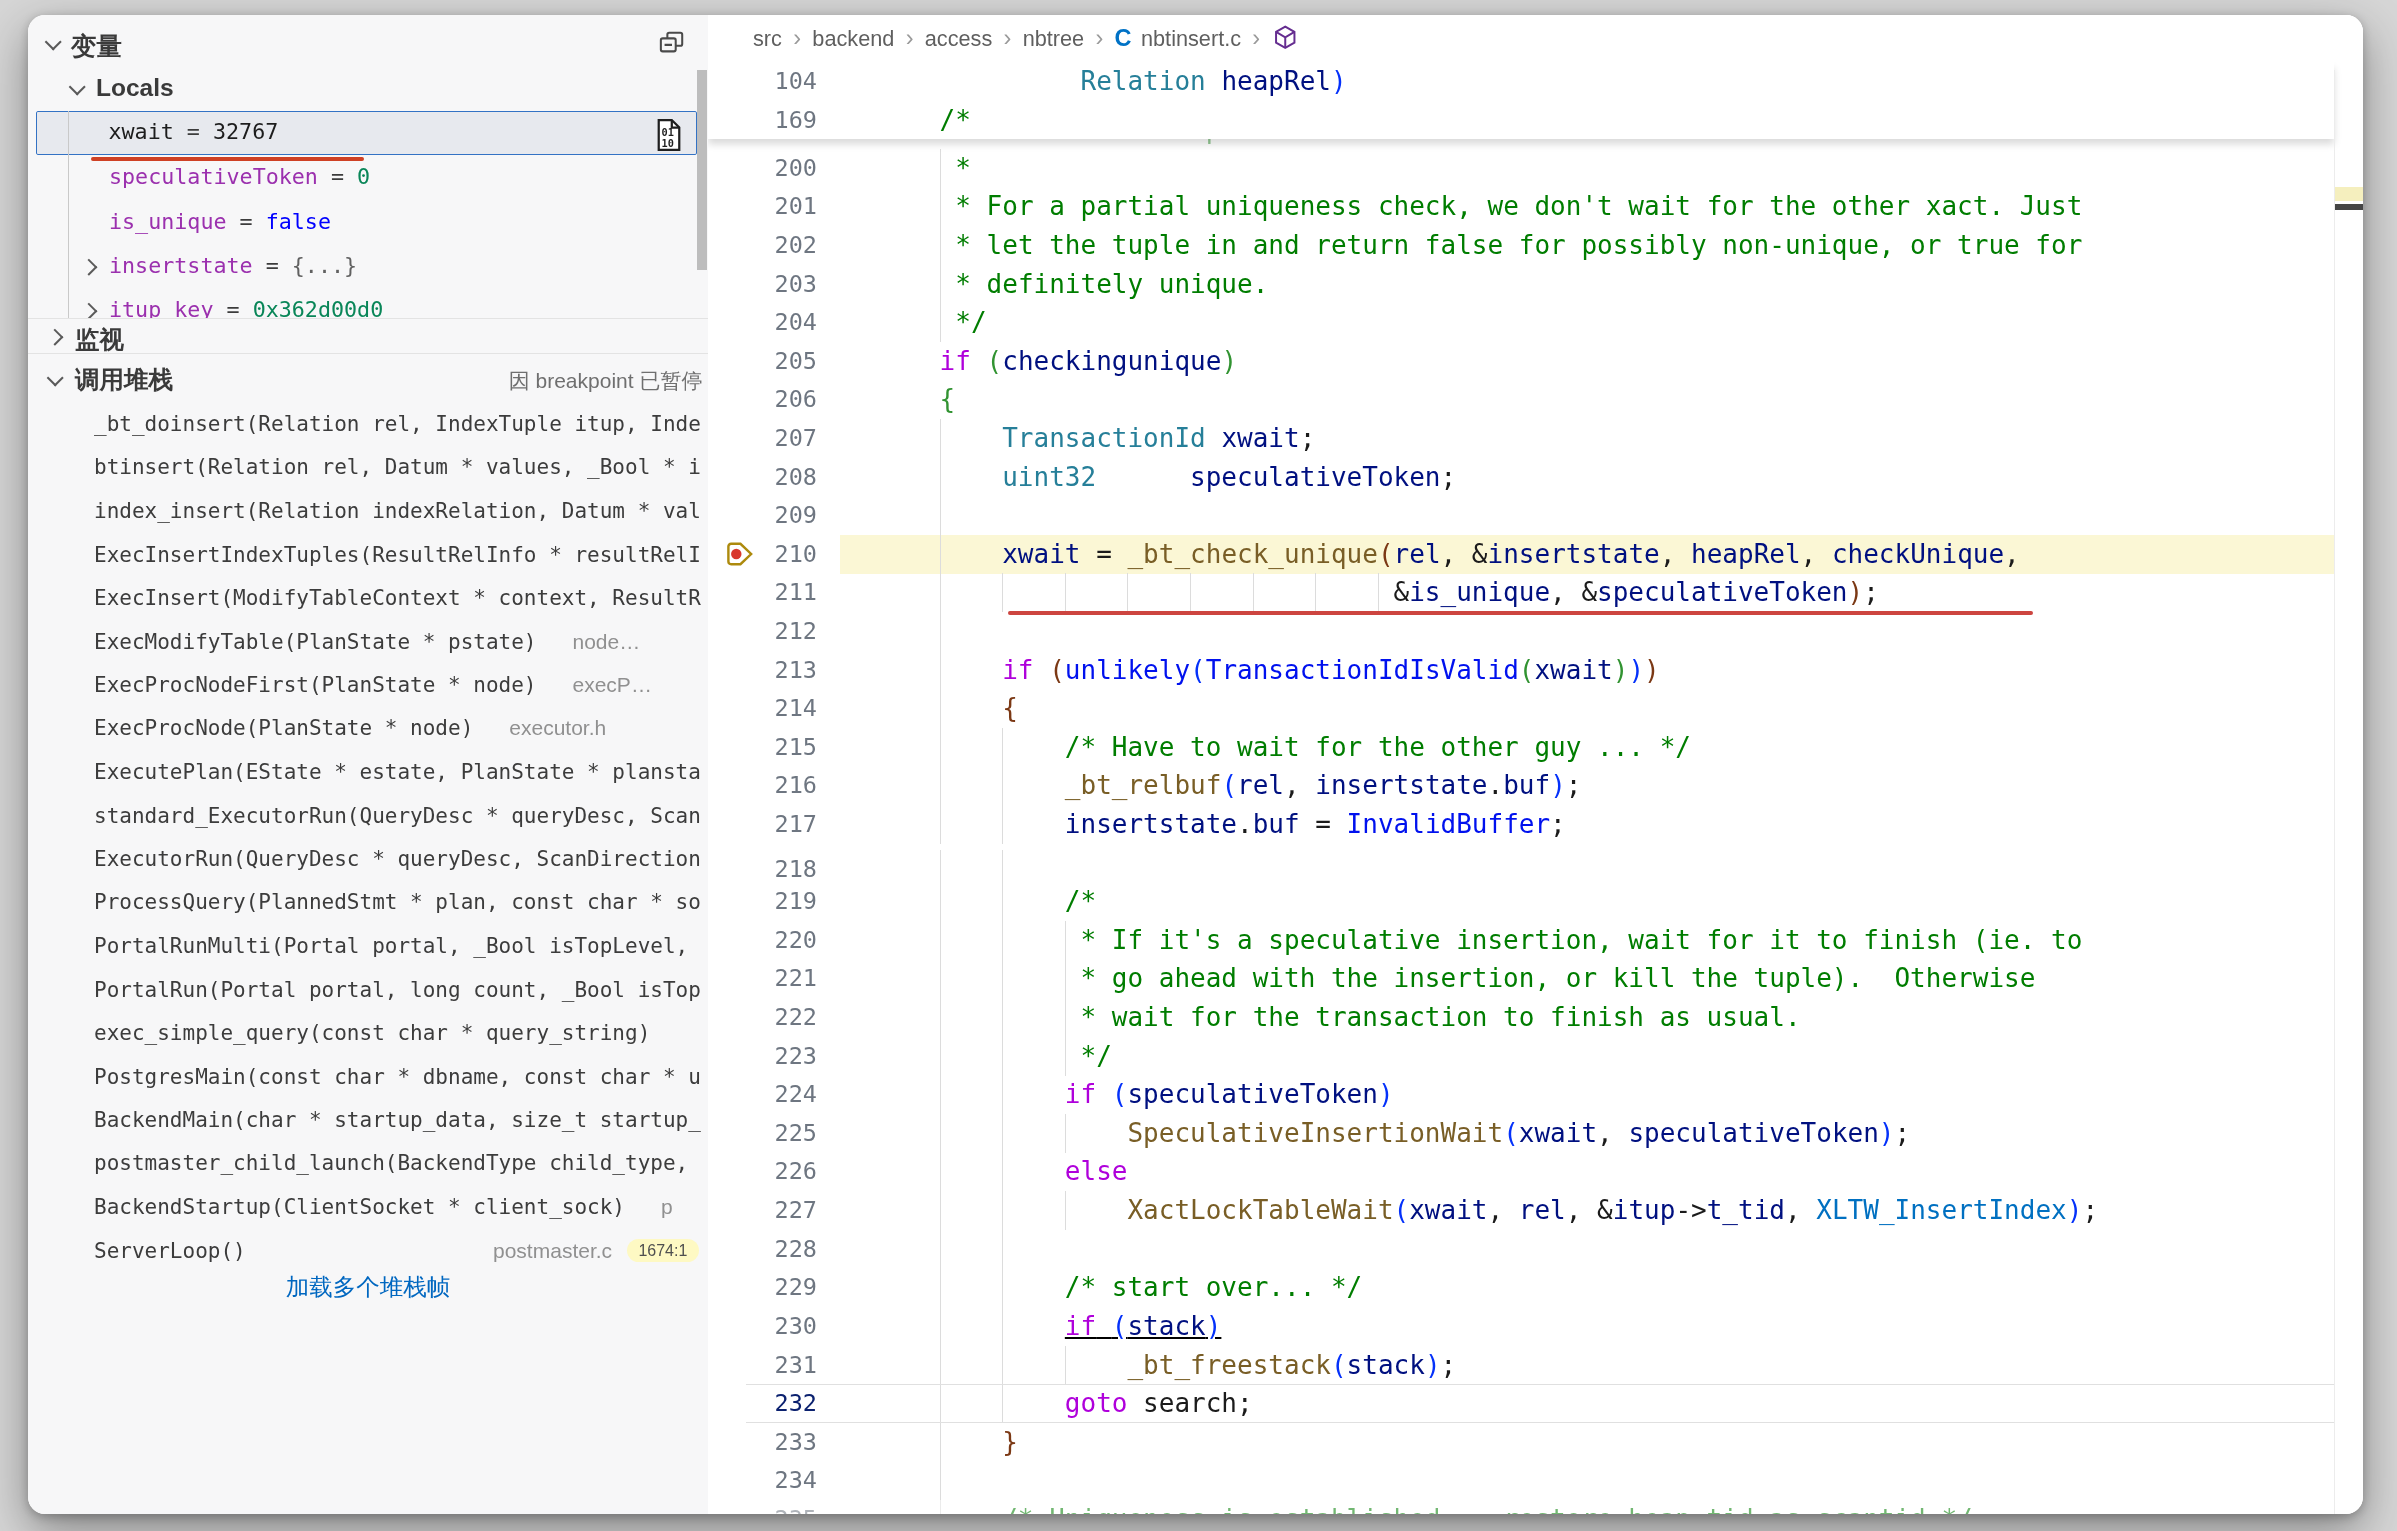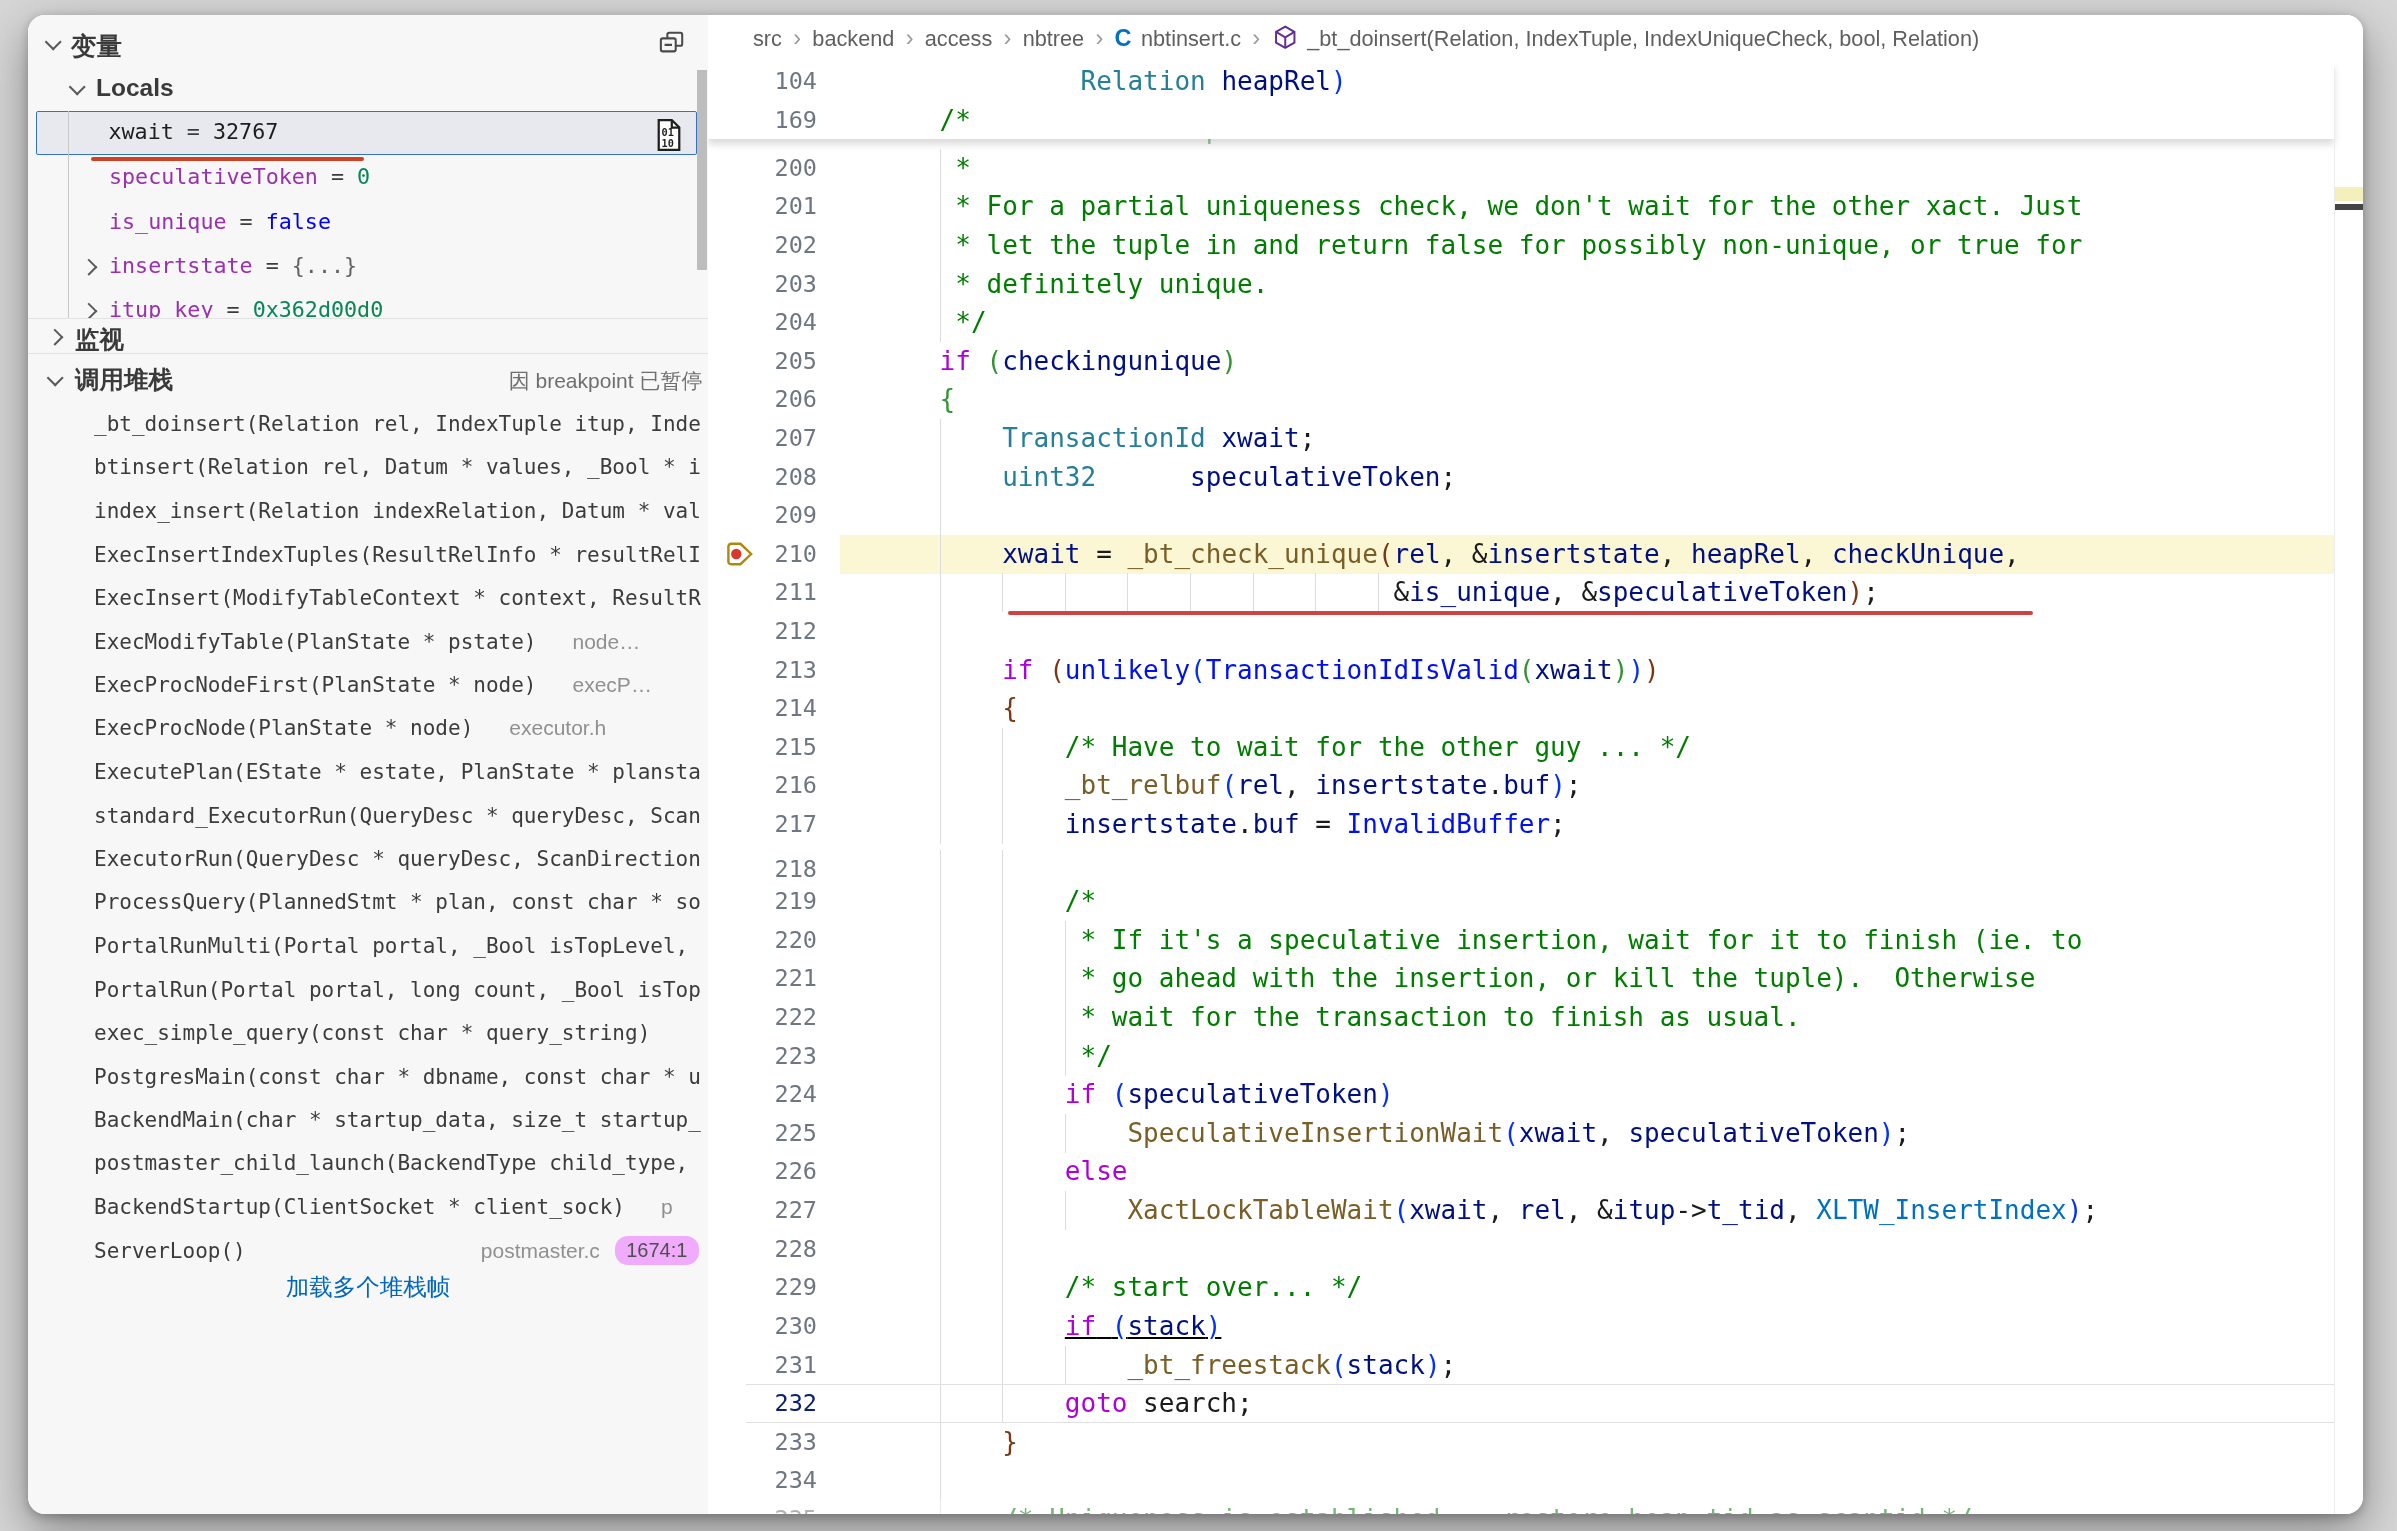--- a/index.html
+++ b/index.html
@@ -38,21 +38,21 @@
   .watch-row .chev{position:absolute;left:21px;top:12.2px;}
   .watch-label{position:absolute;left:47px;top:3.8px;font-size:24.5px;font-weight:700;color:#3a3a3a;}
   .cs-header{position:absolute;left:0;top:339px;width:100%;height:47px;}
   .cs-header .chev{position:absolute;left:21px;top:18px;}
   .cs-label{position:absolute;left:47px;top:9.4px;font-size:24.5px;font-weight:700;color:#3a3a3a;}
   .cs-status{position:absolute;right:5.6px;top:13px;font-size:21px;color:#6f6f6f;}
   .frame-row{position:absolute;left:0;width:680px;height:43px;overflow:hidden;display:flex;align-items:center;}
   .fname{margin-left:66px;font-family:"DejaVu Sans Mono",monospace;font-size:21px;color:#3c3c3c;white-space:pre;flex-shrink:0;}
   .ffile{margin-left:36px;font-size:21px;color:#909090;white-space:nowrap;}
   .ffile.rightside{margin-left:auto;}
-  .fbadge{margin-left:15px;margin-right:9.4px;background:#f0abfc;color:#4f4f4f;font-size:20px;
+  .fbadge{margin-left:15px;margin-right:9.4px;background:#fef9c3;color:#4f4f4f;font-size:16px;
           padding:2.8px 11.3px;border-radius:13px;white-space:nowrap;}
   .load-more{position:absolute;left:0;top:1256px;width:680px;text-align:center;font-size:23.5px;color:#0067c0;}
   
   .editor{position:absolute;left:680px;top:0;right:0;bottom:0;background:#ffffff;overflow:hidden;}
   .breadcrumb{position:absolute;left:0;top:0;right:0;height:47px;background:#fff;z-index:12;
               display:flex;align-items:center;padding-left:45px;font-size:21.7px;color:#5f5f5f;}
   .breadcrumb .sep{margin:0 11.3px;color:#9a9a9a;font-size:23.5px;}
   .bc-file-icon{font-weight:700;color:#0072c6;font-size:23.5px;margin-right:9.4px;font-family:"Liberation Sans",sans-serif;}
   .bc-symbol-icon{margin:0 9.4px 0 1.9px;position:relative;top:1.9px;}
   .code-row{position:absolute;left:0;width:1655px;height:39px;font-family:"DejaVu Sans Mono",monospace;font-size:26px;line-height:39px;}
@@ -452,21 +452,20 @@
           <span class="sep">›</span>
           <span class="bc-item">nbtree</span>
           <span class="sep">›</span>
           <span class="bc-file-icon">C</span>
           <span class="bc-item">nbtinsert.c</span>
           <span class="sep">›</span>
           <span class="bc-symbol-icon"><svg width="24.5" height="24.5" viewBox="0 0 16 16">
               <path d="M8 1 L14 4.5 V11.5 L8 15 L2 11.5 V4.5 Z" fill="none" stroke="#652d90" stroke-width="1.3"></path>
               <path d="M2 4.5 L8 8 L14 4.5 M8 8 V15" fill="none" stroke="#652d90" stroke-width="1.3"></path>
             </svg></span>
-          <span class="bc-item">_bt_doinsert(Relation, IndexTuple, IndexUniqueCheck, bool, Relation)</span>
         </div>
 
       <div class="ruler-line"></div>
       <div class="ruler-mark-y"></div>
       <div class="ruler-mark-d"></div>
     </main>
 
   </div>
 </div>
 

